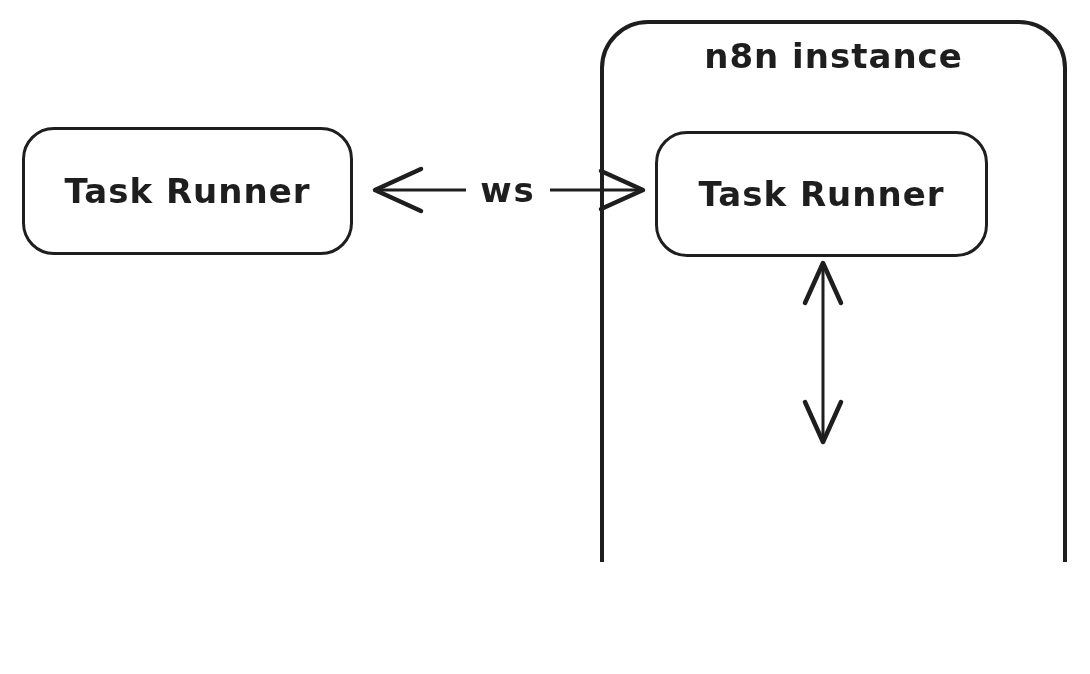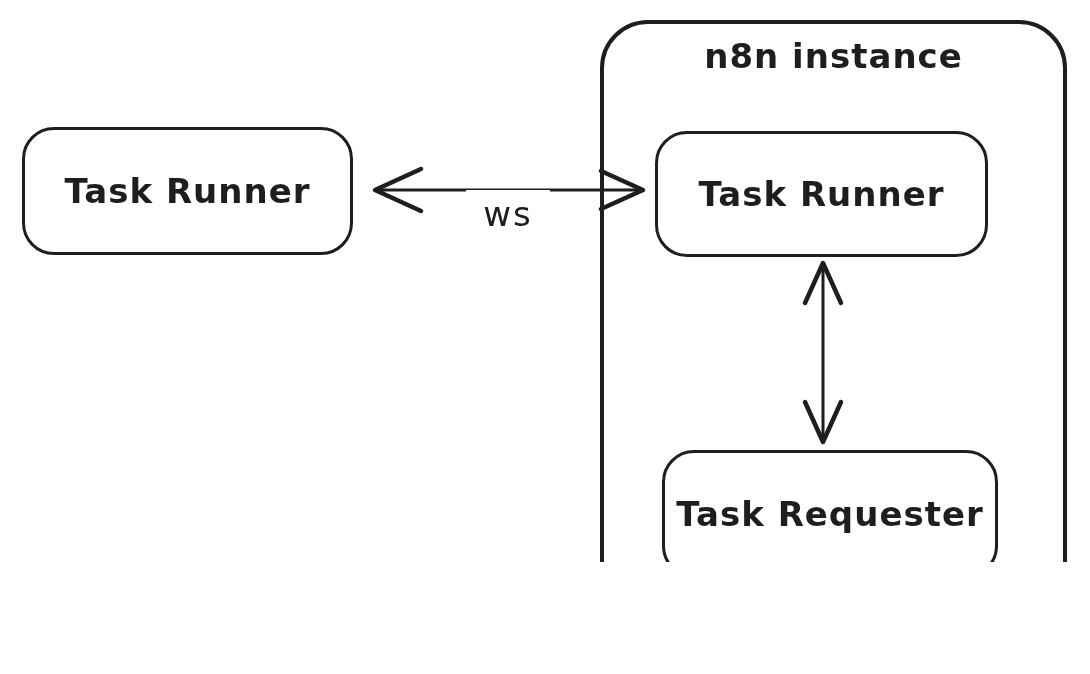--- a/index.html
+++ b/index.html
@@ -62,24 +62,23 @@
     position: absolute;
     left: 466px;
     top: 166px;
     width: 84px;
     height: 48px;
     display: flex;
     align-items: center;
     justify-content: center;
     background: #ffffff;
     font-size: 34px;
-    font-weight: 400;
+    font-weight: 700;
     color: #1e1e1e;
     letter-spacing: 2px;
-    margin-top: 24px;
   }
 </style>
 </head>
 <body>
 
 <div class="canvas">
 
   <div class="group" style="left:600px; top:20px; width:467px; height:628px;"></div>
   <div class="group-title">n8n instance</div>
 
@@ -99,19 +98,16 @@
   </svg>
 
   <div class="node" style="left:22px; top:127px; width:331px; height:128px;">
     <span class="node-label">Task Runner</span>
   </div>
 
   <div class="node" style="left:655px; top:131px; width:333px; height:126px;">
     <span class="node-label">Task Runner</span>
   </div>
 
-  <div class="node" style="left:662px; top:450px; width:336px; height:128px;">
-    <span class="node-label">Task Requester</span>
-  </div>
 
   <div class="edge-label">ws</div>
 
 </div>
 
 </body></html>

